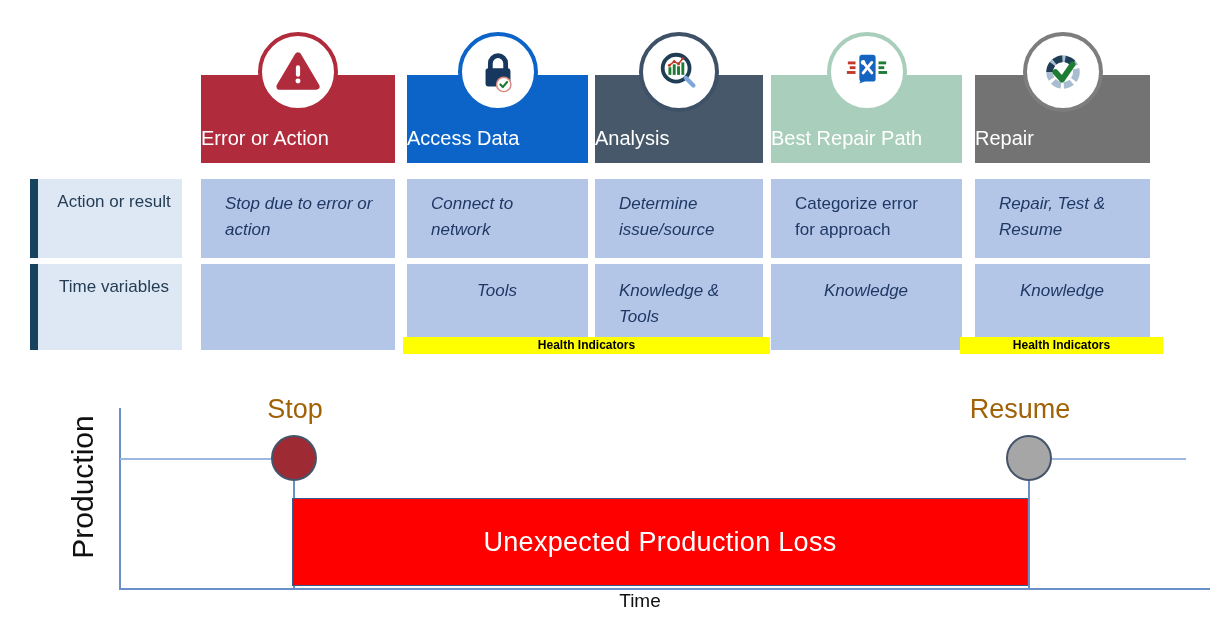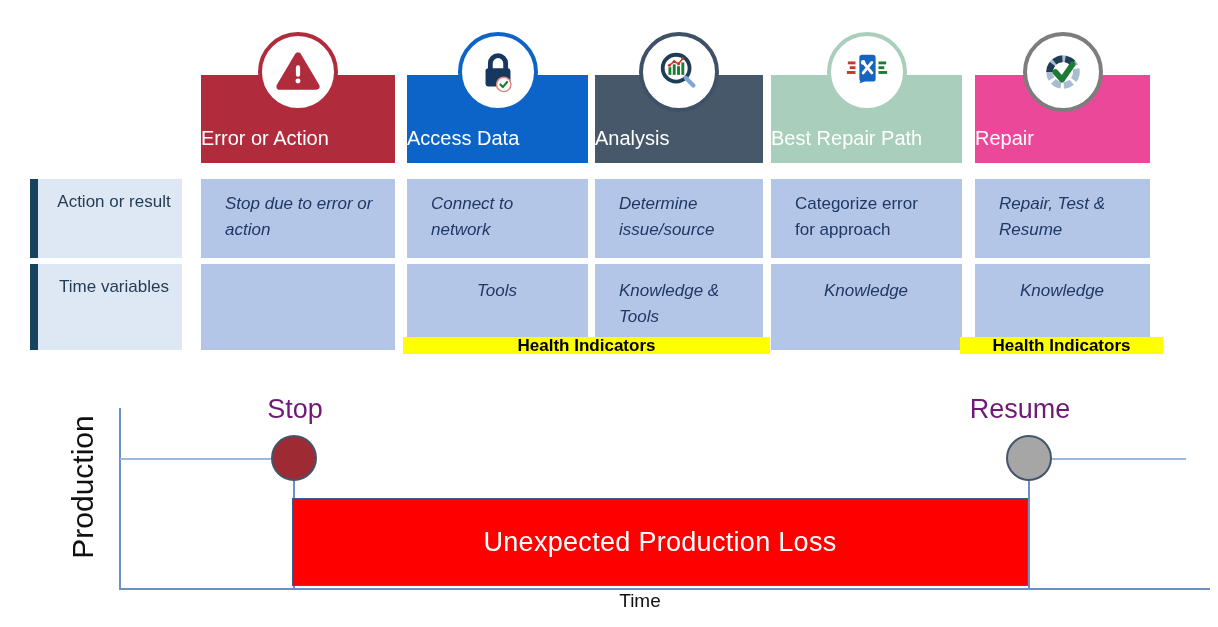--- a/index.html
+++ b/index.html
@@ -23,42 +23,42 @@
   .r1{top:179px;height:79px;} .r2{top:264px;height:86px;}
 
   .cell{position:absolute;background:#B4C6E7;box-sizing:border-box;color:#1F3864;
     font-size:17px;line-height:1.55;padding:12px 20px 0 24px;font-style:italic;}
   .cell.r2{text-align:center;padding-left:10px;padding-right:11px;padding-top:14px;}
   .cell.r2.left{text-align:left;padding-left:24px;}
   .cell.noitalic{font-style:normal;}
   .cell.c4.r2{height:86px;}
 
   .health{position:absolute;top:337px;height:17px;background:#FFFF00;color:#000;
-    font-size:17px;font-weight:bold;text-align:center;line-height:17px;}
+    font-size:12px;font-weight:bold;text-align:center;line-height:17px;}
   .h1{left:403px;width:367px;} .h2{left:960px;width:203px;}
 
   
   .vline,.hline{position:absolute;background:#6B8FC9;}
   .y-axis{left:119px;top:408px;width:2px;height:181px;}
   .x-axis{left:119px;top:588px;width:1091px;height:2px;}
   .prod-line{position:absolute;top:458px;height:2px;background:#9DB8E0;}
   .pl-a{left:120px;width:151px;} .pl-b{left:1052px;width:134px;}
   .drop{width:2px;top:481px;height:107px;}
   .d-stop{left:293px;} .d-resume{left:1028px;}
 
   .dot{position:absolute;top:435px;width:46px;height:46px;border-radius:50%;
     border:2px solid #44546A;box-sizing:border-box;z-index:2;}
   .dot-stop{left:271px;background:#9E2B33;}
   .dot-resume{left:1006px;background:#A6A6A6;}
 
   .loss-rect{position:absolute;left:292px;top:498px;width:736px;height:88px;background:#FF0000;
     border:1.5px solid #3A5B8E;box-sizing:border-box;display:flex;align-items:center;justify-content:center;}
   .loss-text{color:#ffffff;font-size:27px;font-weight:500;letter-spacing:.3px;}
 
-  .pt-label{position:absolute;top:394px;font-size:27px;color:#701a75;text-align:center;}
+  .pt-label{position:absolute;top:394px;font-size:27px;color:#a16207;text-align:center;}
   .lbl-stop{left:245px;width:100px;} .lbl-resume{left:950px;width:140px;}
   .axis-label{position:absolute;color:#101010;}
   .lbl-prod{left:83px;top:487px;font-size:30px;transform:translate(-50%,-50%) rotate(-90deg);white-space:nowrap;}
   .lbl-time{left:560px;top:590px;width:160px;font-size:19px;text-align:center;}
 </style>
 </head>
 <body>
 
 <div id="stage">
 
@@ -67,21 +67,21 @@
   </div>
   <div class="hdr-bar c2" style="background-color: rgb(12, 100, 200);">
     <span class="hdr-title">Access Data</span>
   </div>
   <div class="hdr-bar c3" style="background-color: rgb(71, 88, 106);">
     <span class="hdr-title">Analysis</span>
   </div>
   <div class="hdr-bar c4" style="background-color: rgb(169, 206, 188);">
     <span class="hdr-title">Best Repair Path</span>
   </div>
-  <div class="hdr-bar c5" style="background-color: #ec4899;">
+  <div class="hdr-bar c5" style="background-color: #737373;">
     <span class="hdr-title">Repair</span>
   </div>
 
   <div class="icon-circle ic1">
     <svg width="46" height="46" viewBox="0 0 48 48">
       <polygon points="24,7 43,39 5,39" fill="#B02B3C" stroke="#B02B3C" stroke-width="7" stroke-linejoin="round"></polygon>
       <rect x="21.8" y="17" width="4.4" height="12" rx="2.2" fill="#fff"></rect>
       <circle cx="24" cy="33.5" r="2.6" fill="#fff"></circle>
     </svg>
   </div>

